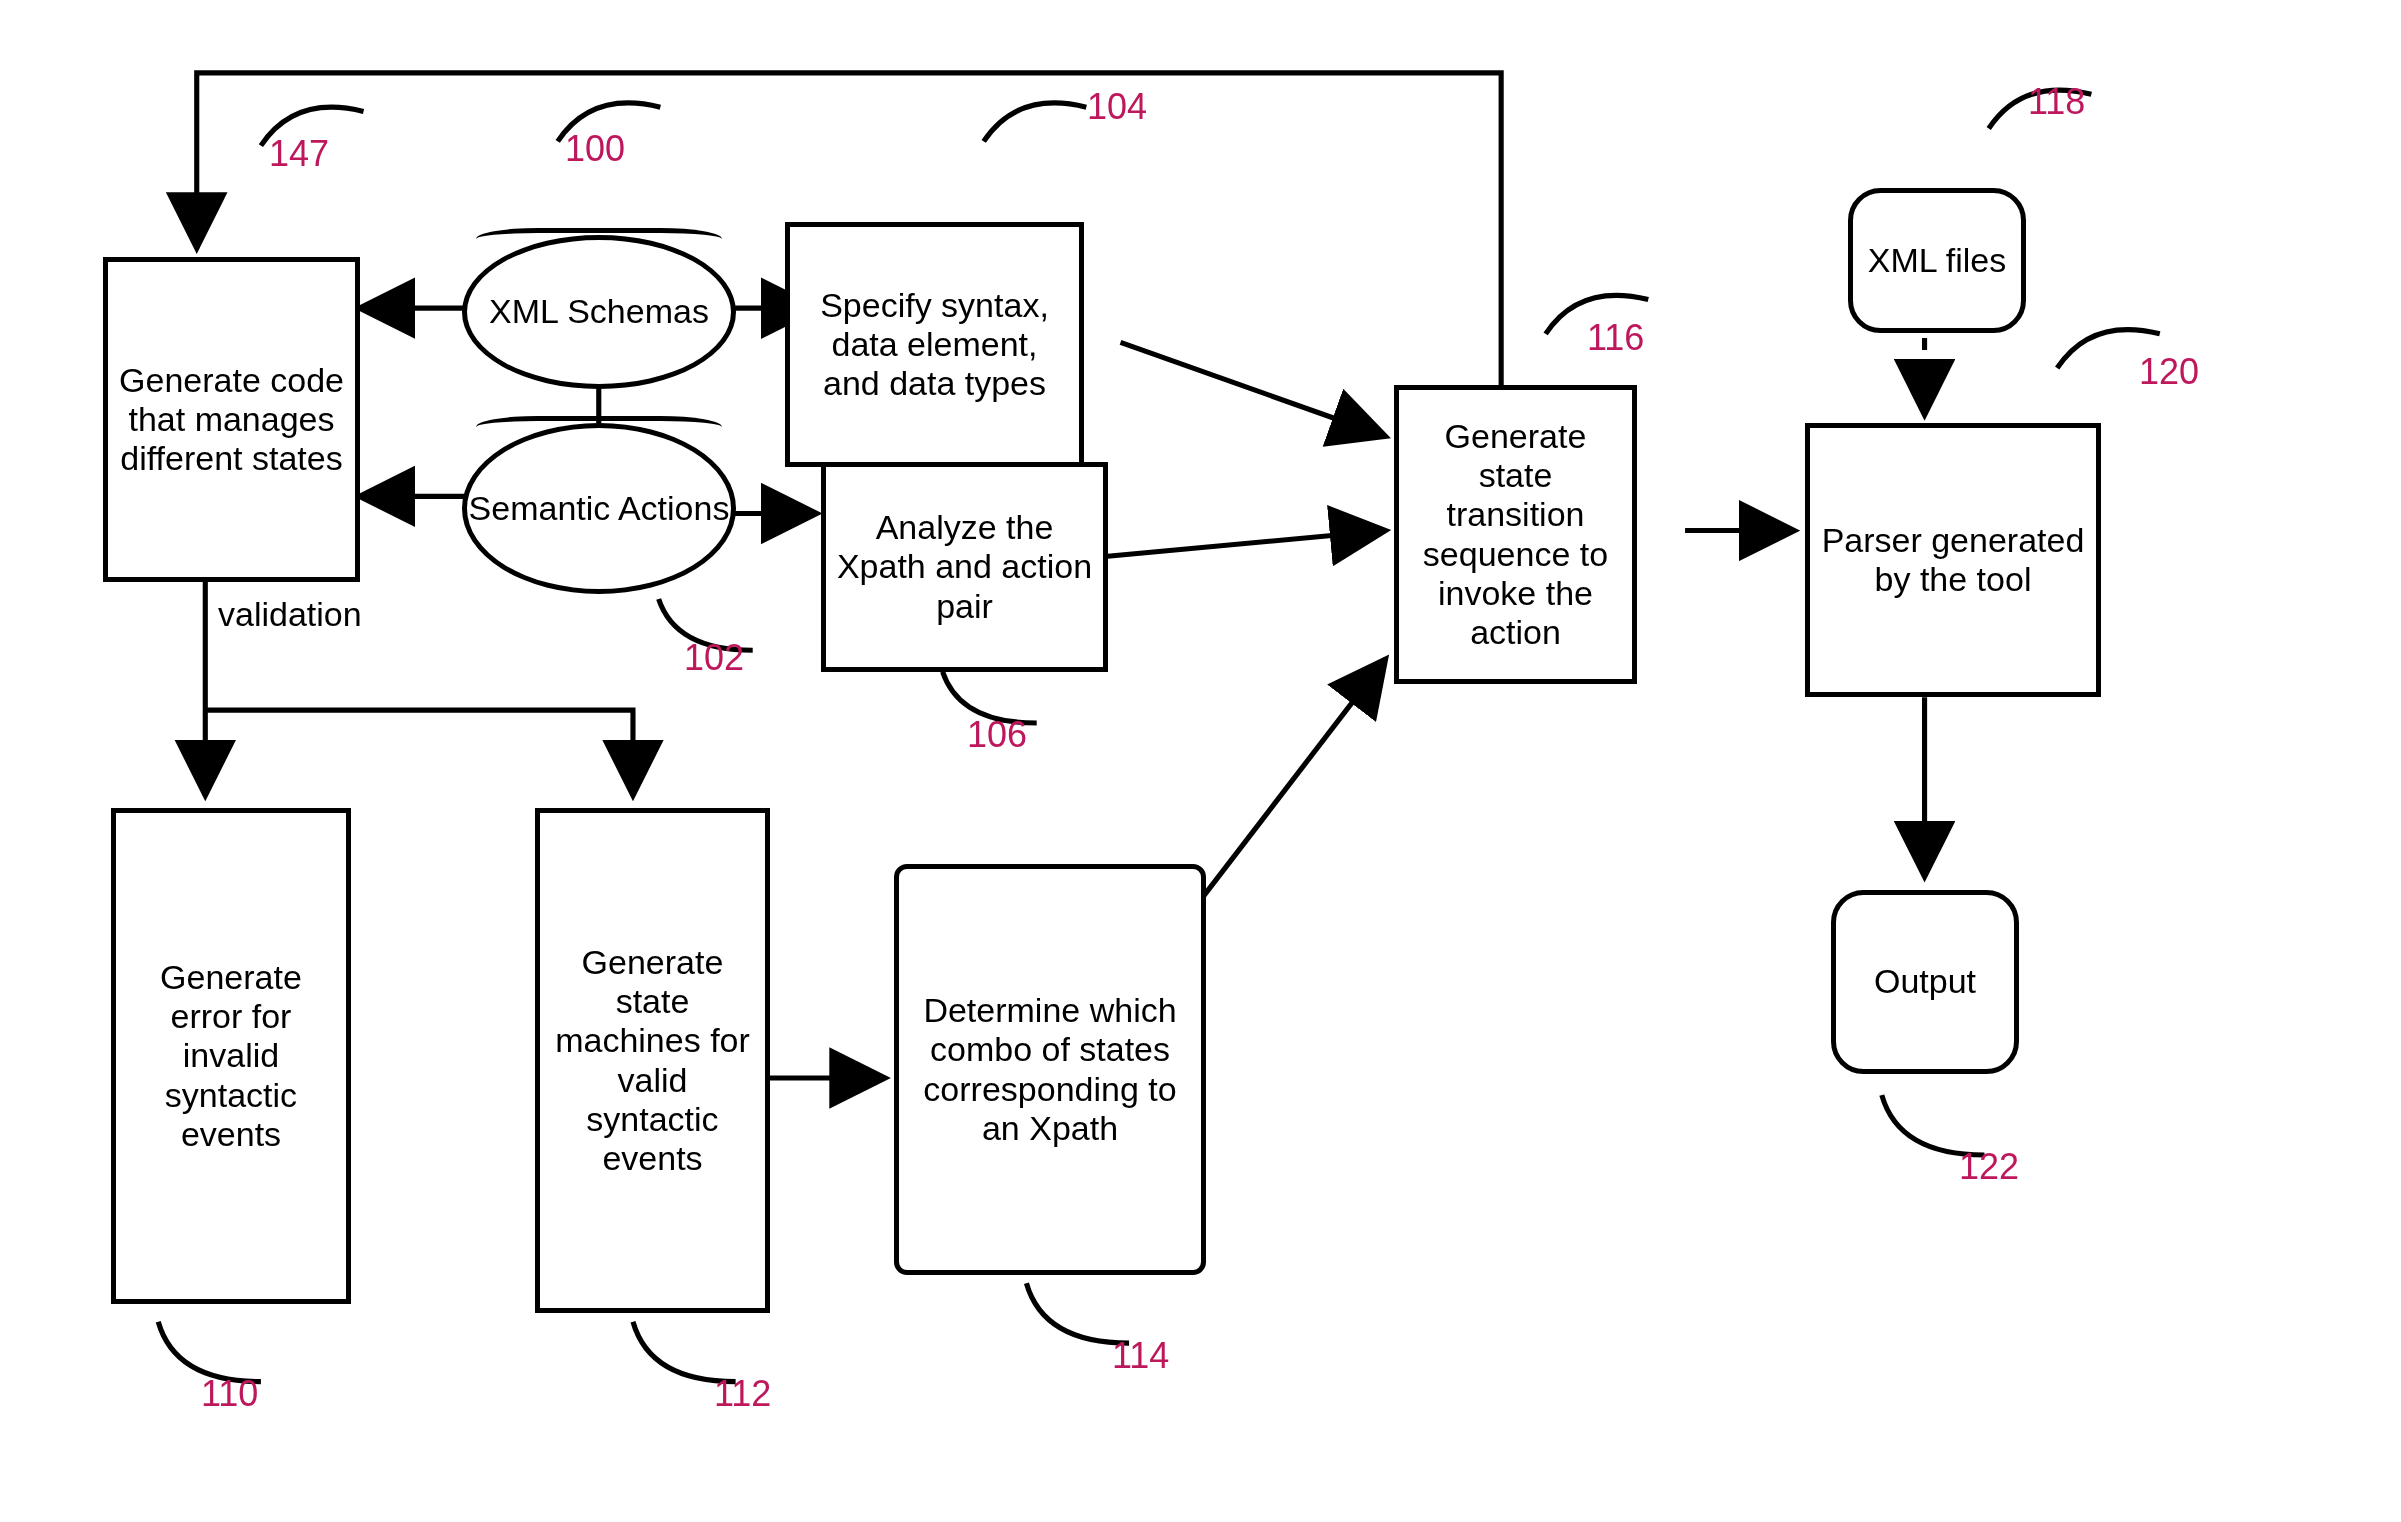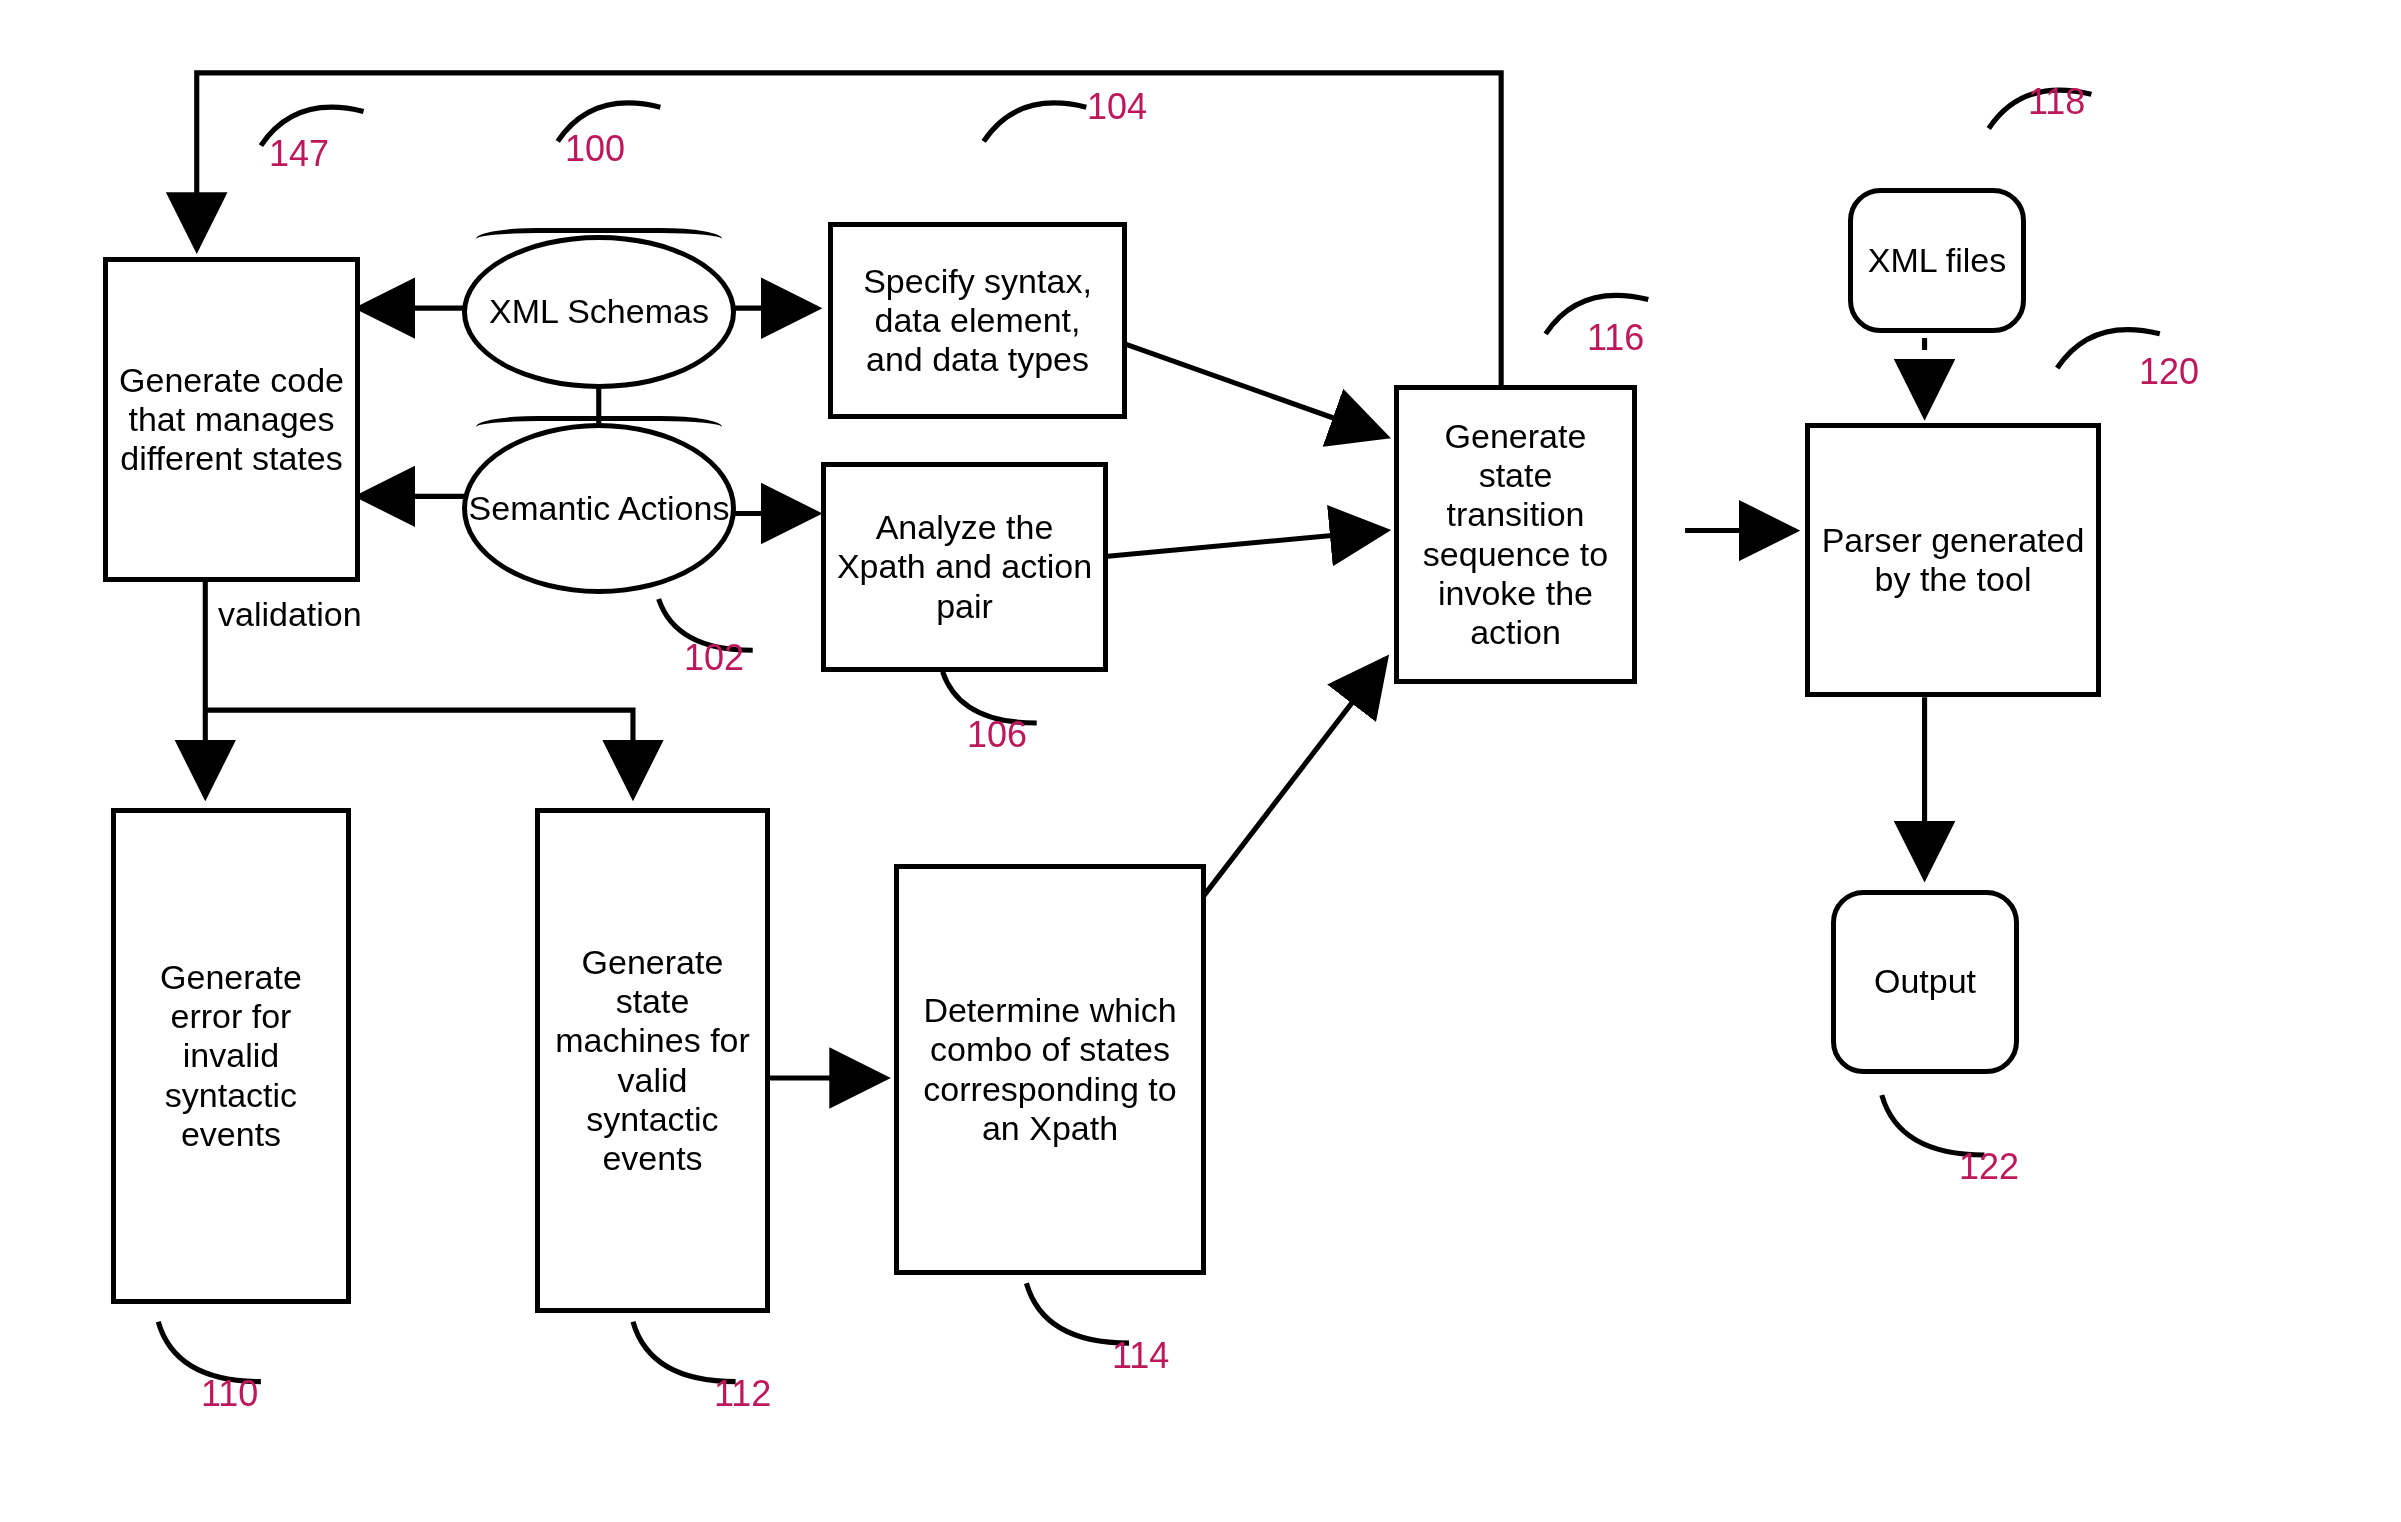--- a/index.html
+++ b/index.html
@@ -148,21 +148,21 @@
     <span>XML Schemas</span>
   </div>
   <div class="ellipse" style="left:462px; top:423px; width:274px; height:171px;">
     <span>Semantic Actions</span>
   </div>
 
   <div class="node" style="left:103px; top:257px; width:257px; height:325px;">
     <span>Generate code that manages different states</span>
   </div>
 
-  <div class="node" style="left:828px; top:222px; width:299px; height:197px;">
+  <div class="node" style="left:785px; top:222px; width:299px; height:245px;">
     <span>Specify syntax, data element, and data types</span>
   </div>
 
   <div class="node" style="left:821px; top:462px; width:287px; height:210px;">
     <span>Analyze the Xpath and action pair</span>
   </div>
 
   <div class="node" style="left:1394px; top:385px; width:243px; height:299px;">
     <span>Generate state transition sequence to invoke the action</span>
   </div>
@@ -180,21 +180,21 @@
   </div>
 
   <div class="node" style="left:111px; top:808px; width:240px; height:496px;">
     <span>Generate error for invalid syntactic events</span>
   </div>
 
   <div class="node" style="left:535px; top:808px; width:235px; height:505px;">
     <span>Generate state machines for valid syntactic events</span>
   </div>
 
-  <div class="node" style="left:894px; top:864px; width:312px; height:411px;">
+  <div class="node" style="left:894px; top:864px; width:312px; height:411px;border-radius:13px;">
     <span>Determine which combo of states corresponding to an Xpath</span>
   </div>
 
   <div class="edge-label" style="left:218px; top:595px;">validation</div>
 
   <div class="label" style="left:269px; top:133px;">147</div>
   <div class="label" style="left:565px; top:128px;">100</div>
   <div class="label" style="left:1087px; top:86px;">104</div>
   <div class="label" style="left:684px; top:637px;">102</div>
   <div class="label" style="left:967px; top:714px;">106</div>

